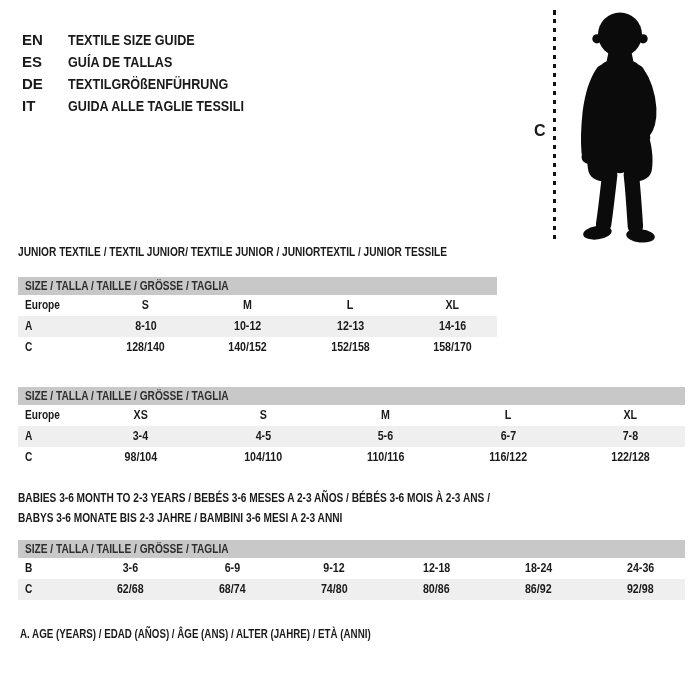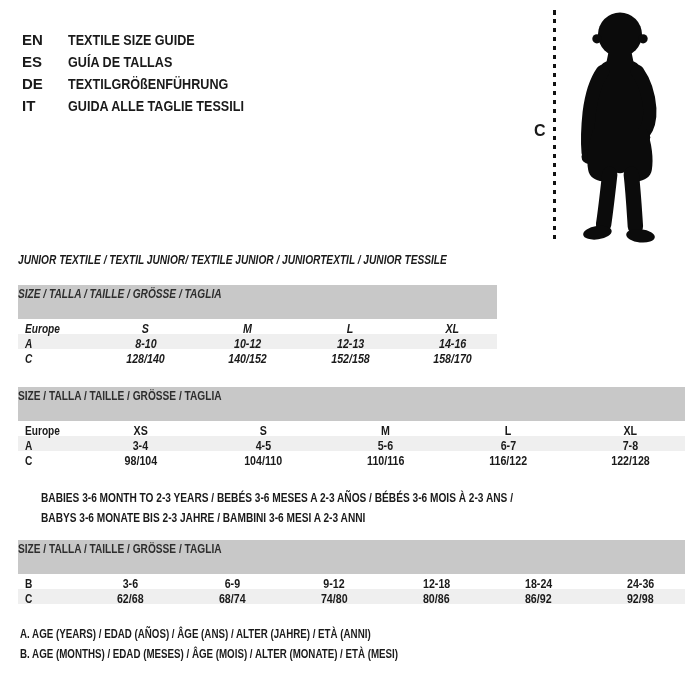--- a/index.html
+++ b/index.html
@@ -34,35 +34,35 @@
     position: absolute; left: 25px; top: 4px; bottom: 2px; width: 3px;
     background: repeating-linear-gradient(to bottom, #111 0px, #111 4.5px, transparent 4.5px, transparent 9px);
   }
   .measure-label { position: absolute; left: 6px; top: 116px; font-size: 16px; font-weight: 700; }
   .toddler { position: absolute; left: 33px; top: 2px; }
   
   .section { position: absolute; left: 18px; }
   .sec-title { font-size: 13px; font-weight: 700; line-height: 16px; }
   .sec-title .sub { font-size: 9px; vertical-align: -3px; }
   .size-bar {
-    height: 34px; line-height: 18px; background: #c8c8c8;
-    font-size: 13px; font-weight: 700; color: #2e2e2e; 
+    height: 18px; line-height: 18px; background: #c8c8c8;
+    font-size: 13px; font-weight: 700; color: #2e2e2e; padding-left: 7px;
   }
-  .trow { display: flex; height: 15px; line-height: 19px; font-size: 13px; font-weight: 700; gap: 13px; }
+  .trow { display: flex; height: 21px; line-height: 19px; font-size: 13px; font-weight: 700; gap: 13px; }
   .trow.stripe { background: #efefef; }
   .tlabel { padding-left: 7px; text-align: left; }
   .t1 .tlabel { width: 70px; }
   .t2 .tlabel, .t3 .tlabel { width: 55px; }
   .tcell { flex: 1; text-align: center; }
-  .s1 { top: 252px; width: 479px; font-style: italic; }
+  .s1 { top: 244px; width: 479px; }
   .s1 .gap { height: 17px; }
   .s2 { top: 372px; width: 667px; }
   .s2 .gap { height: 15px; }
   .s3 { top: 488px; width: 667px; }
-  .s3 .sec-title { line-height: 20px; margin-left: 23px; }
+  .s3 .sec-title { line-height: 20px; }
   .s3 .gap { height: 12px; }
   
   .notes { position: absolute; left: 20px; top: 624px; font-size: 13px; font-weight: 700; }
   .note-line { line-height: 20px; }
   .note-line .cond { transform: scaleX(0.75); }
 </style>
 </head>
 <body>
 
 <div class="lang-block">
@@ -182,14 +182,13 @@
     <div class="tcell"><span class="cond-c">68/74</span></div>
     <div class="tcell"><span class="cond-c">74/80</span></div>
     <div class="tcell"><span class="cond-c">80/86</span></div>
     <div class="tcell"><span class="cond-c">86/92</span></div>
     <div class="tcell"><span class="cond-c">92/98</span></div>
   </div>
 </div>
 
 <div class="notes">
   <div class="note-line"><span class="cond">A. AGE (YEARS) / EDAD (AÑOS) / ÂGE (ANS) / ALTER (JAHRE) / ETÀ (ANNI)</span></div>
-  <div class="note-line"><span class="cond">B. AGE (MONTHS) / EDAD (MESES) / ÂGE (MOIS) / ALTER (MONATE) / ETÀ (MESI)</span></div>
 </div>
 
 </body></html>

